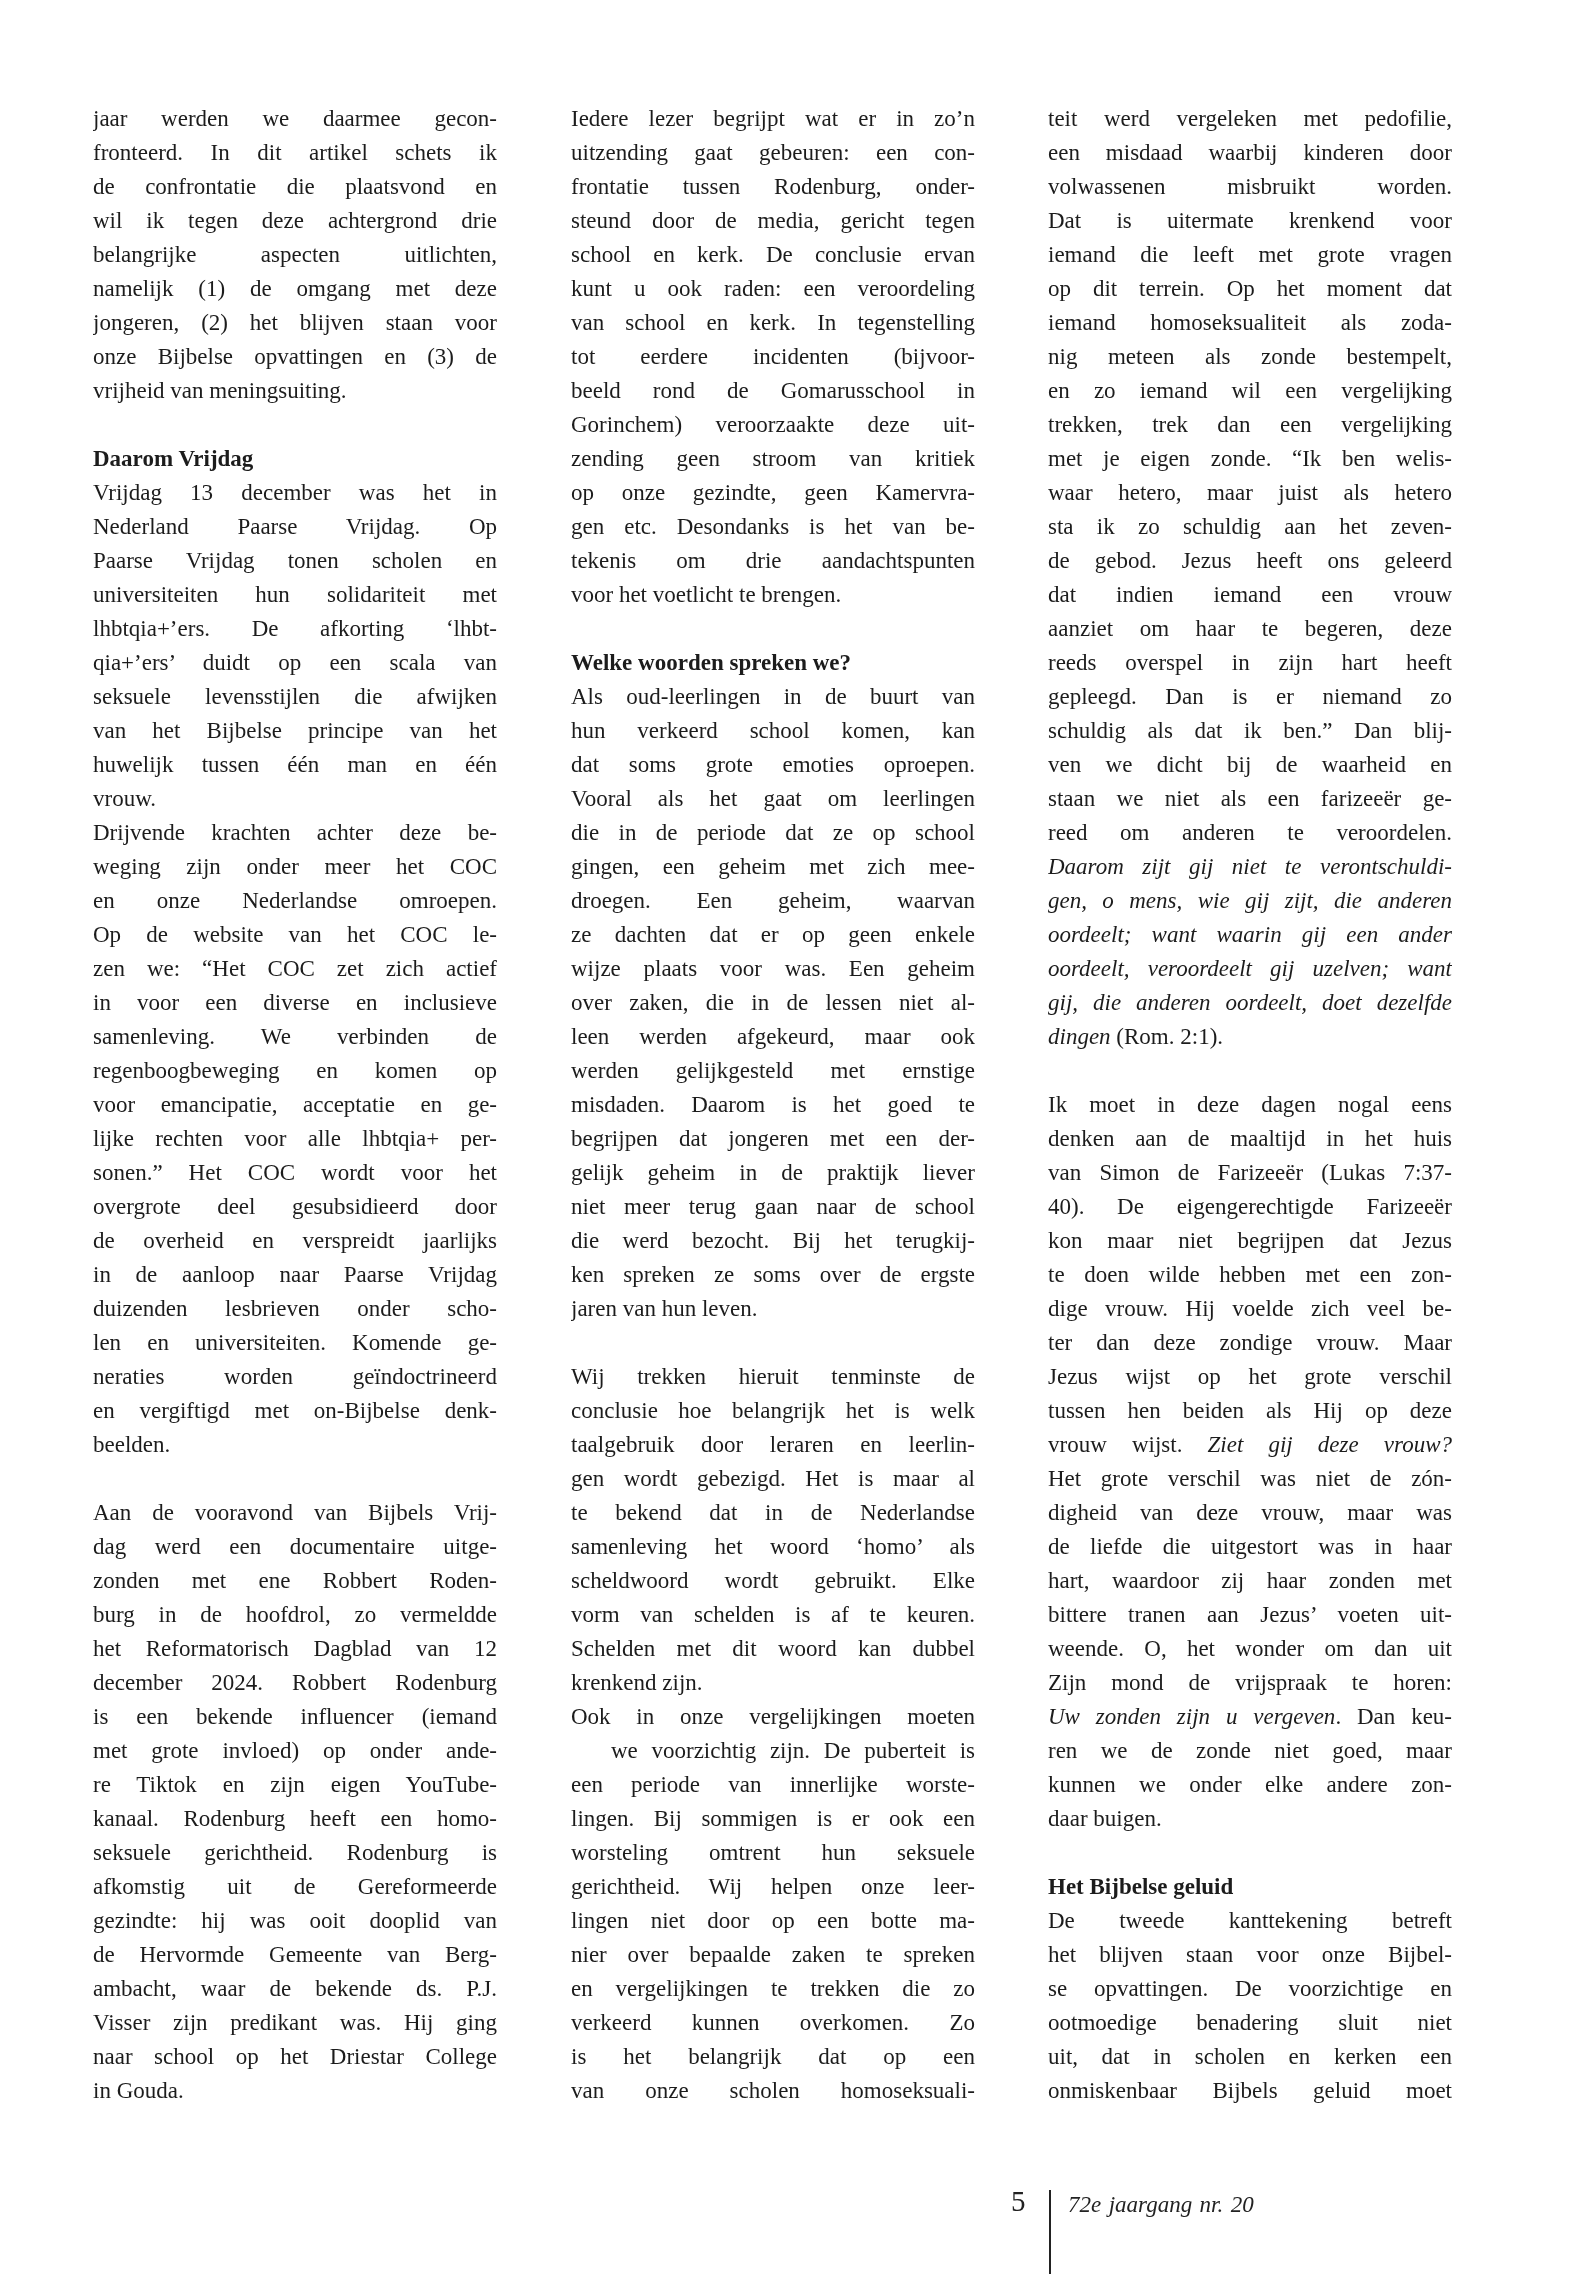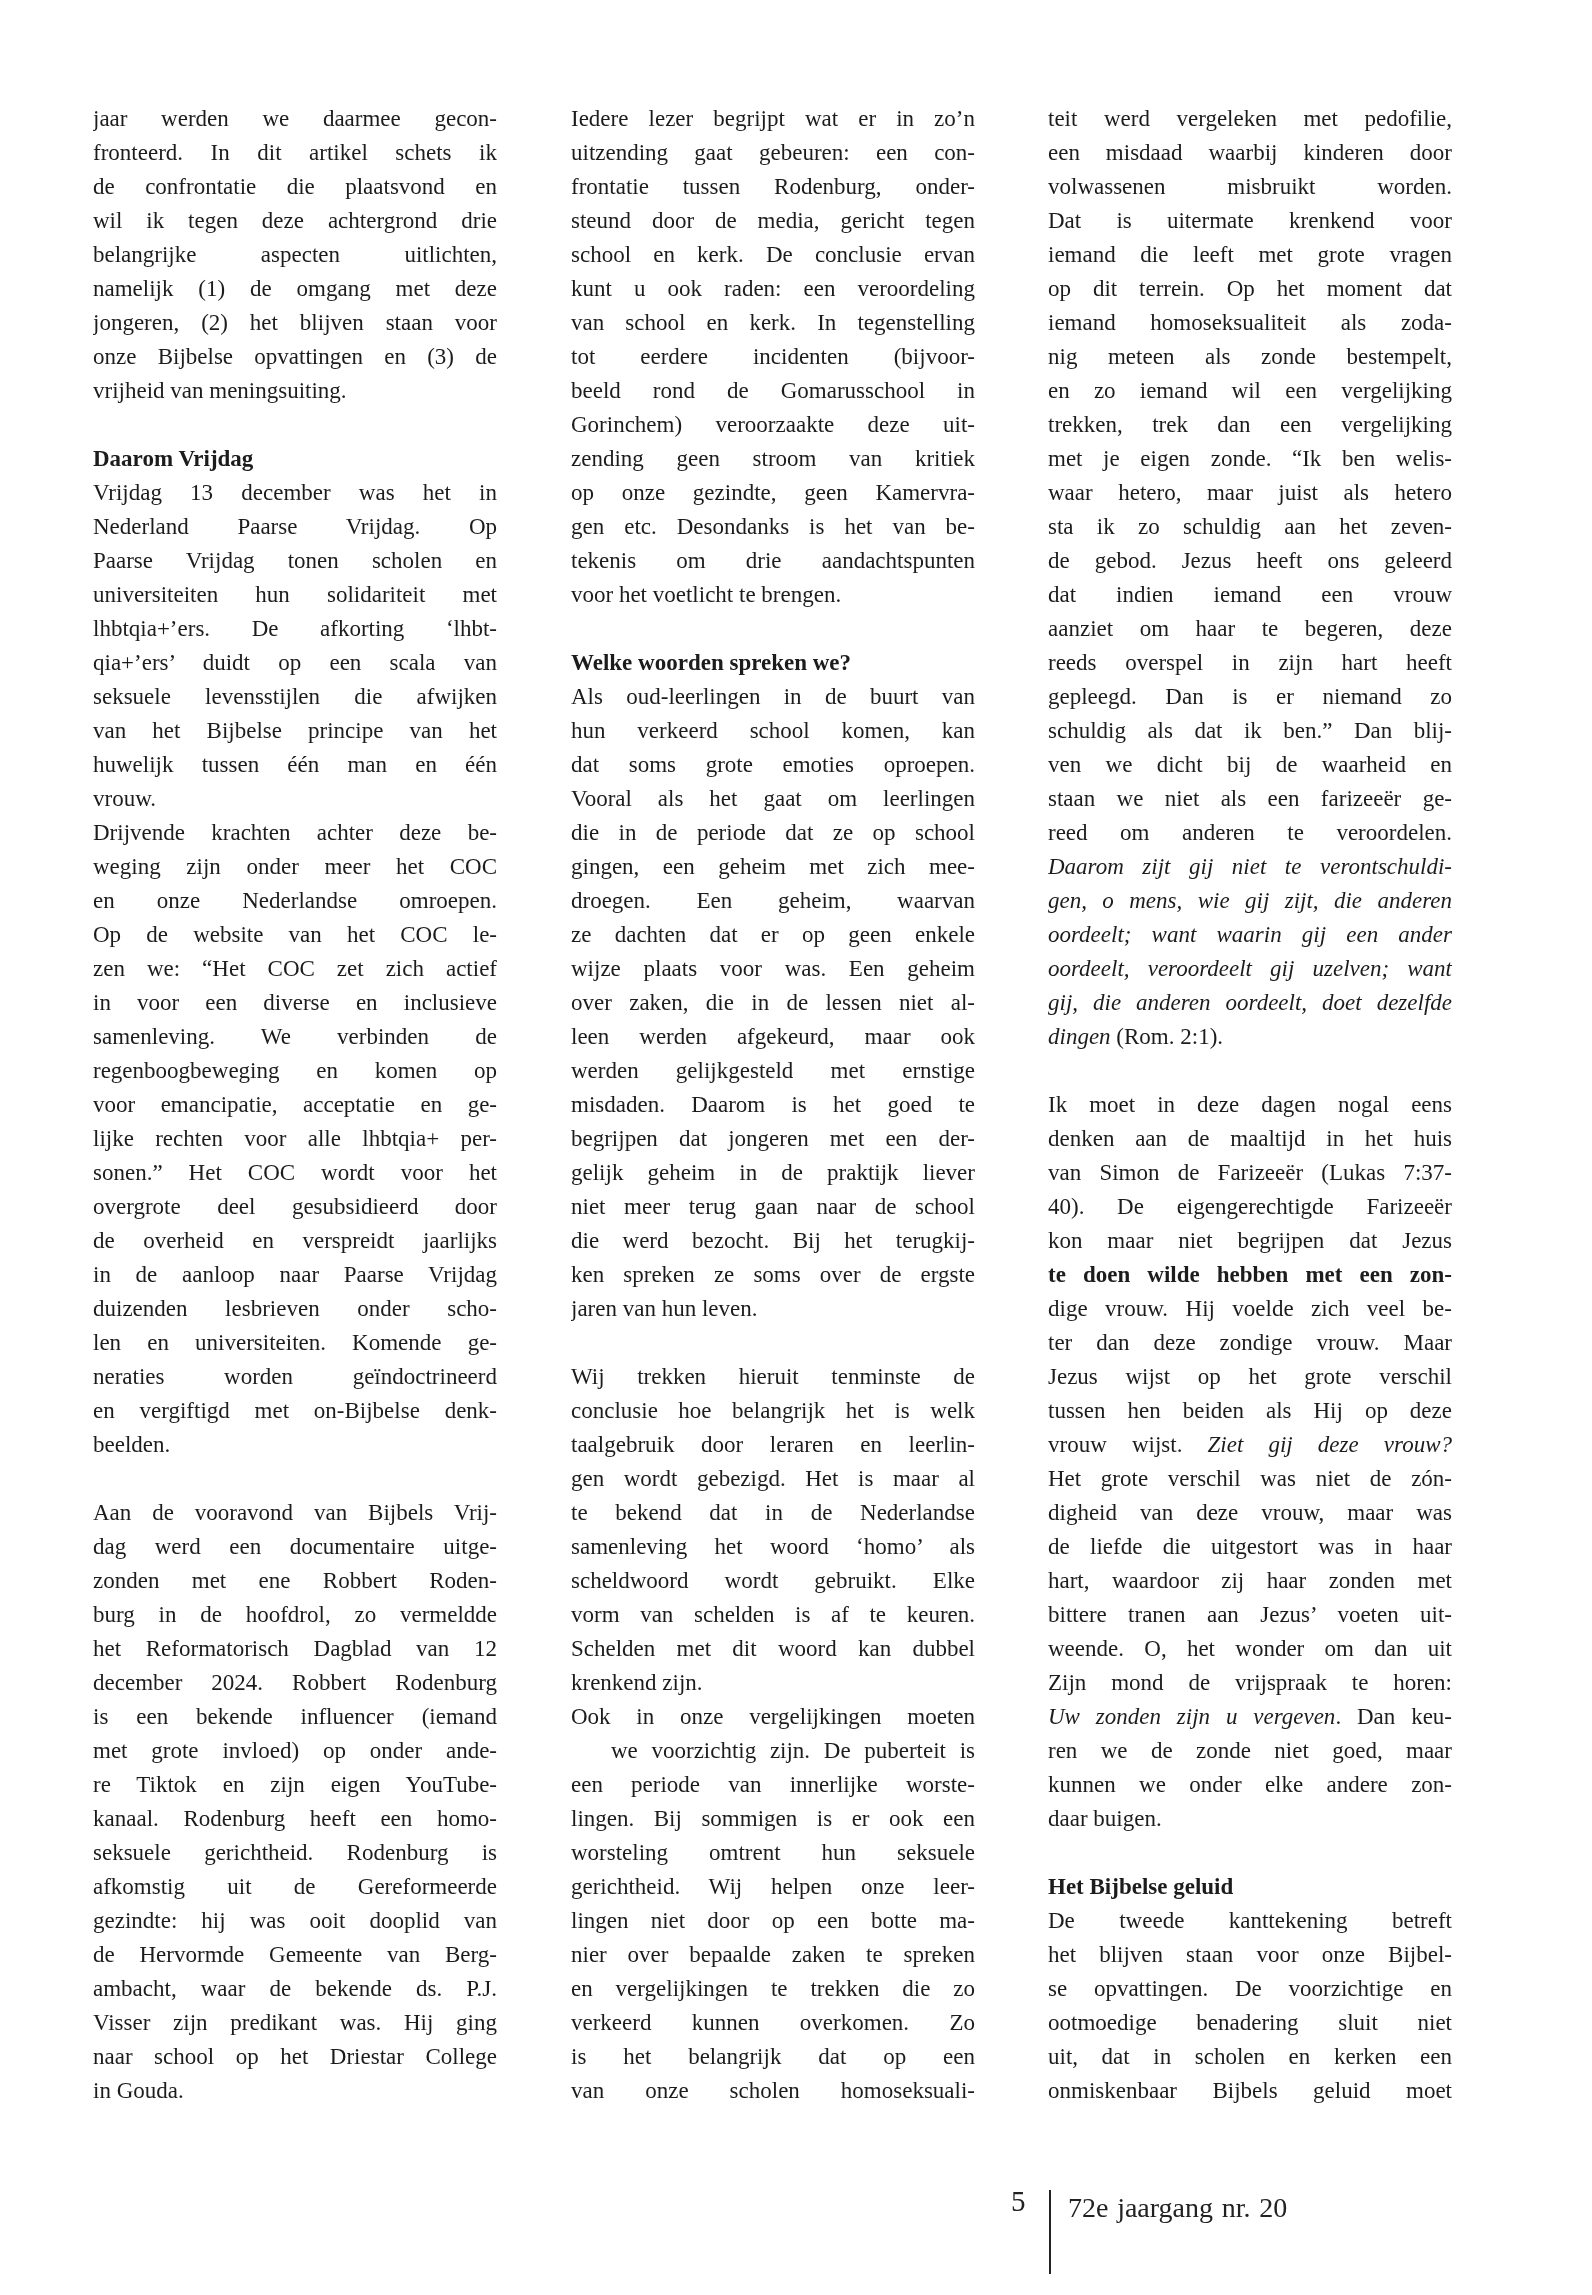--- a/index.html
+++ b/index.html
@@ -12,22 +12,22 @@
   .line { display: block; height: 34px; line-height: 34px; font-size: 23px;
           font-family: "Liberation Serif", "DejaVu Serif", serif; white-space: nowrap;
           text-align: justify; text-align-last: justify; overflow: hidden; }
   .line.last { text-align-last: left; }
   .line.blank { height: 34px; }
   .line.head { font-weight: bold; text-align-last: left; }
   .line i, .it { font-style: italic; }
   .footer-num { position: absolute; left: 1011px; top: 2185px; font-size: 29px;
                 font-family: "Liberation Serif", serif; color: #222; }
   .footer-rule { position: absolute; left: 1049px; top: 2190px; width: 1.7px; height: 84px; background: #222; }
-  .footer-text { position: absolute; left: 1068px; top: 2192px; font-size: 28px;
-                 font-family: "Liberation Serif", serif; color: #222; word-spacing: 1.7px; }
+  .footer-text { position: absolute; left: 1068px; top: 2192px; font-size: 23px;
+                 font-family: "Liberation Serif", serif; color: #222; word-spacing: 1.7px; font-style: italic; }
 </style>
 </head>
 <body>
 
 <div id="col1" class="col">
     <div class="line"><span style="white-space: pre;">jaar werden we daarmee gecon-</span></div>
     <div class="line"><span style="white-space: pre;">fronteerd. In dit artikel schets ik</span></div>
     <div class="line"><span style="white-space: pre;">de confrontatie die plaatsvond en</span></div>
     <div class="line"><span style="white-space: pre;">wil ik tegen deze achtergrond drie</span></div>
     <div class="line"><span style="white-space: pre;">belangrijke aspecten uitlichten,</span></div>
@@ -175,21 +175,21 @@
     <div class="line it"><span style="white-space: pre;">oordeelt; want waarin gij een ander</span></div>
     <div class="line it"><span style="white-space: pre;">oordeelt, veroordeelt gij uzelven; want</span></div>
     <div class="line it"><span style="white-space: pre;">gij, die anderen oordeelt, doet dezelfde</span></div>
     <div class="line last"><i>dingen</i><span style="white-space: pre;"> (Rom. 2:1).</span></div>
     <div class="line blank"></div>
     <div class="line"><span style="white-space: pre;">Ik moet in deze dagen nogal eens</span></div>
     <div class="line"><span style="white-space: pre;">denken aan de maaltijd in het huis</span></div>
     <div class="line"><span style="white-space: pre;">van Simon de Farizeeër (Lukas 7:37-</span></div>
     <div class="line"><span style="white-space: pre;">40). De eigengerechtigde Farizeeër</span></div>
     <div class="line"><span style="white-space: pre;">kon maar niet begrijpen dat Jezus</span></div>
-    <div class="line"><span style="white-space: pre; font-weight: bold;">te doen wilde hebben met een zon-</span></div>
+    <div class="line"><span style="white-space: pre;">te doen wilde hebben met een zon-</span></div>
     <div class="line"><span style="white-space: pre;">dige vrouw. Hij voelde zich veel be-</span></div>
     <div class="line"><span style="white-space: pre;">ter dan deze zondige vrouw. Maar</span></div>
     <div class="line"><span style="white-space: pre;">Jezus wijst op het grote verschil</span></div>
     <div class="line"><span style="white-space: pre;">tussen hen beiden als Hij op deze</span></div>
     <div class="line"><span style="white-space: pre;">vrouw wijst. </span><i>Ziet gij deze vrouw?</i></div>
     <div class="line"><span style="white-space: pre;">Het grote verschil was niet de zón-</span></div>
     <div class="line"><span style="white-space: pre;">digheid van deze vrouw, maar was</span></div>
     <div class="line"><span style="white-space: pre;">de liefde die uitgestort was in haar</span></div>
     <div class="line"><span style="white-space: pre;">hart, waardoor zij haar zonden met</span></div>
     <div class="line"><span style="white-space: pre;">bittere tranen aan Jezus’ voeten uit-</span></div>

